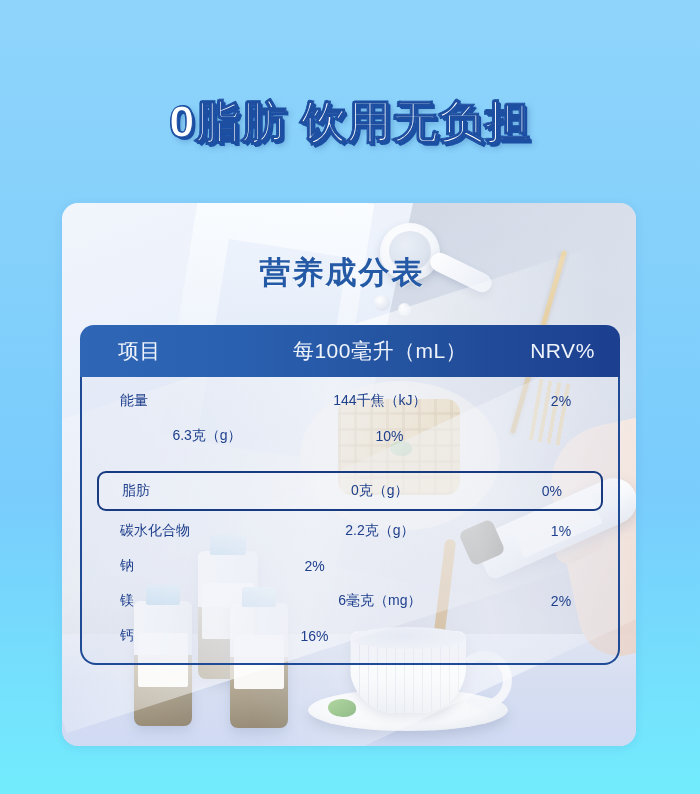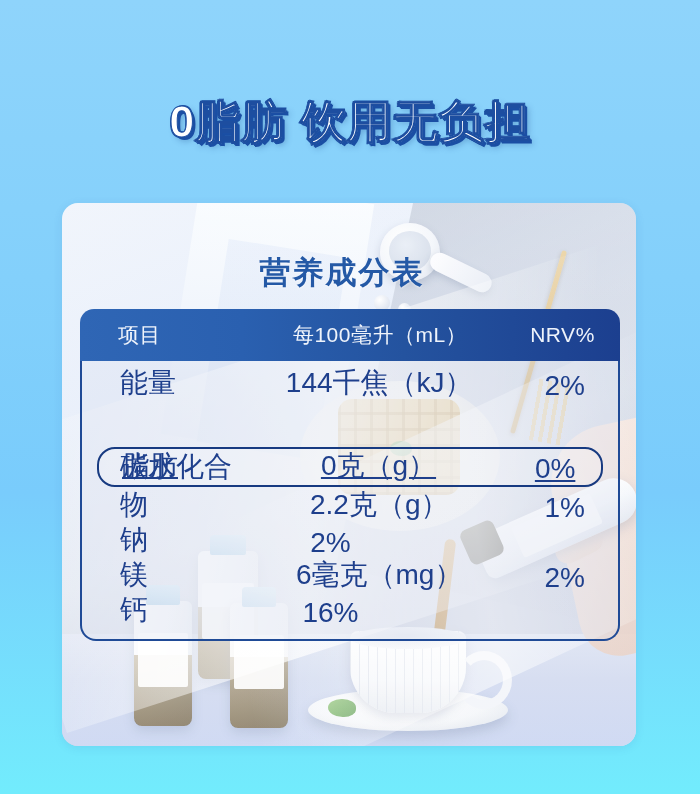--- a/index.html
+++ b/index.html
@@ -255,21 +255,21 @@
     font-weight: bold;
     letter-spacing: 2px;
     color: #2459a6;
     text-shadow: 0 1px 2px rgba(255,255,255,.55);
   }
 
   
   #table {
     position: absolute;
     left: 80px;
-    top: 309px;
+    top: 325px;
     width: 540px;
   }
 
   #thead {
     display: flex;
     align-items: center;
     height: 52px;
     border-radius: 14px 14px 0 0;
     background: linear-gradient(90deg,#2f66b5 0%, #2a60b0 30%, #24539f 60%, #1c3f8f 100%);
     color: #eef3fb;
@@ -281,35 +281,33 @@
   #tbody {
     border: 2px solid #1f4a96;
     border-top: none;
     border-radius: 0 0 16px 16px;
     background: rgba(215,222,238,.30);
     padding: 6px 0 10px 0;
   }
 
   .trow {
     display: flex;
-    align-items: flex-end;
+    align-items: center;
     height: 35px;
     color: #1e3f8c;
-    font-size: 28px;
+    font-size: 14px;
     position: relative;
-    gap: 16px;
   }
 
   .trow.highlight {
     border: 2.5px solid #173a81;
-    border-radius: 18px;
+    border-radius: 9px;
     height: 36px;
-    margin: 10px 15px 2px 15px;
+    margin: 18px 15px 2px 15px;
     background: rgba(255,255,255,.16);
-    text-decoration: underline;
   }
 
   
   .c-item   { width: 175px; padding-left: 38px; box-sizing: border-box; text-align: left; }
   .c-value  { width: 250px; text-align: center; }
   .c-nrv    { width: 115px; text-align: center; }
 
   .trow.highlight .c-item  { width: 160px; padding-left: 23px; }
   .trow.highlight .c-value { width: 250px; }
   .trow.highlight .c-nrv   { width: 100px; }
@@ -386,20 +384,22 @@
 
     <div id="tbody">
 
       <div class="trow">
         <div class="c-item">能量</div>
         <div class="c-value">144千焦（kJ）</div>
         <div class="c-nrv">2%</div>
       </div>
 
       <div class="trow">
+        <div class="c-value">6.3克（g）</div>
+        <div class="c-nrv">10%</div>
       </div>
 
       <div class="trow highlight">
         <div class="c-item">脂肪</div>
         <div class="c-value">0克（g）</div>
         <div class="c-nrv">0%</div>
       </div>
 
       <div class="trow">
         <div class="c-item">碳水化合物</div>

